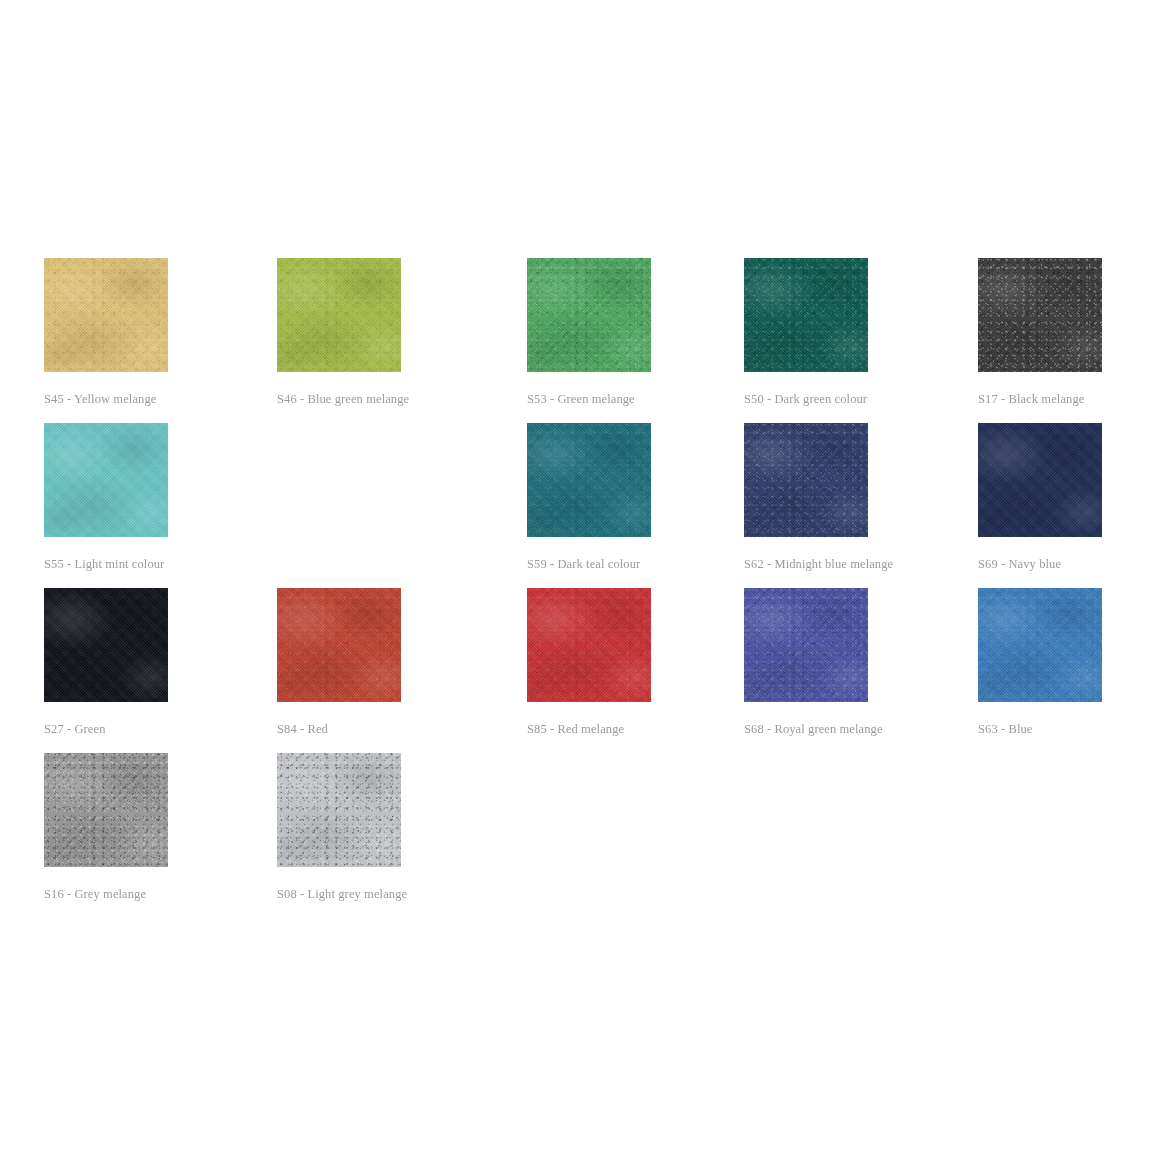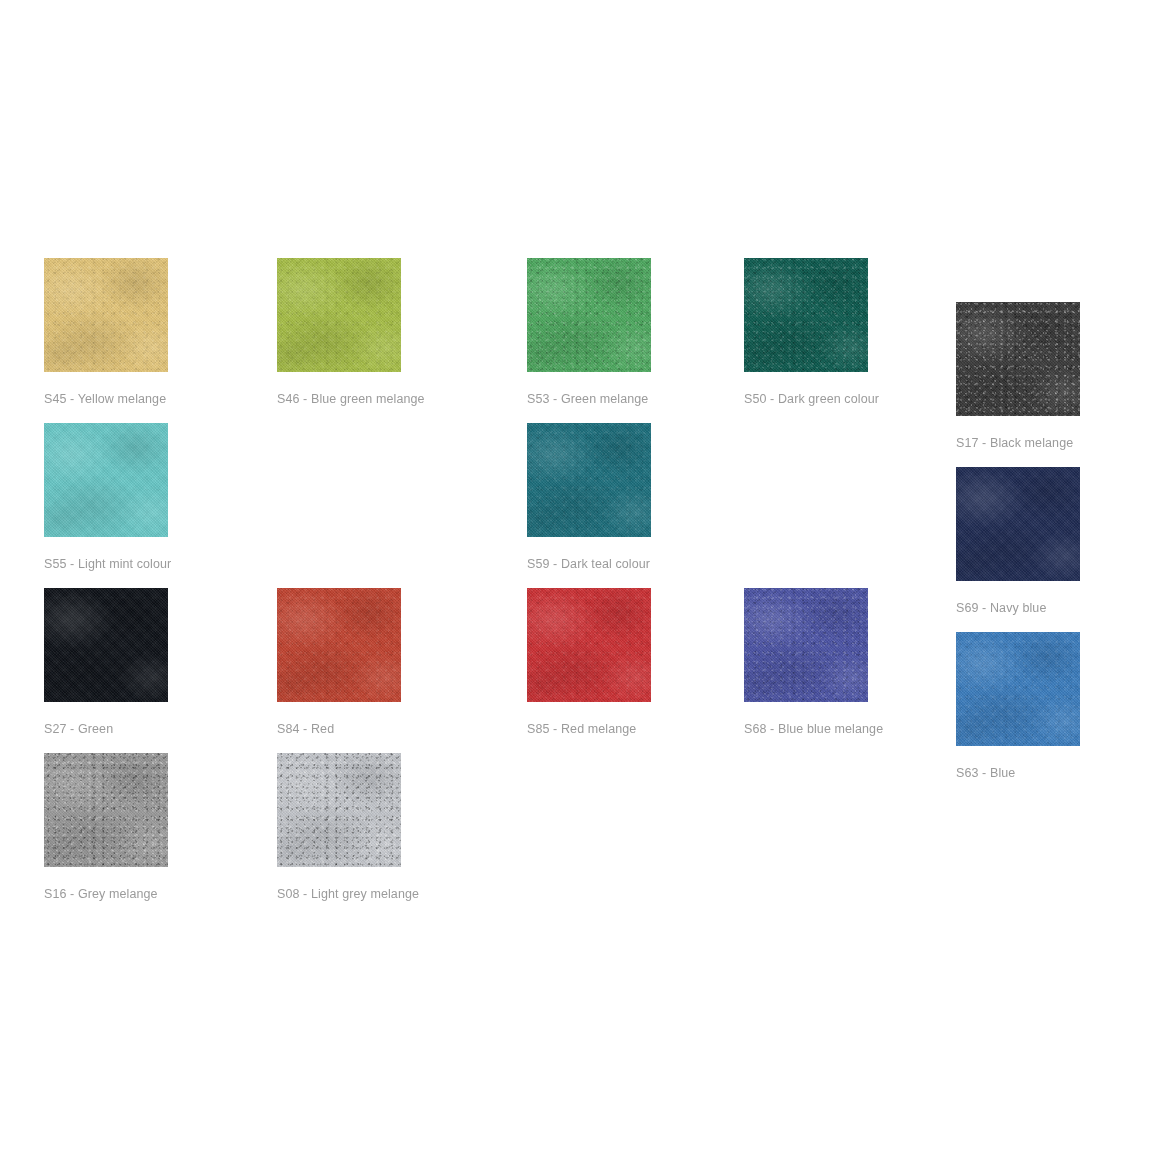--- a/index.html
+++ b/index.html
@@ -14,38 +14,39 @@
     font-family: "Liberation Sans", sans-serif;
     -webkit-font-smoothing: antialiased;
     overflow: hidden;
   }
 
   #swatch-grid {
     position: absolute;
     left: 44px;
     top: 258px;
     width: 1062px;
+    font-family: Liberation Serif, serif;
   }
 
   .swatch-row {
     display: block;
     height: 165px;
     position: relative;
   }
 
   .swatch-card {
     position: absolute;
     top: 0;
     width: 124px;
   }
   .swatch-card.col-0 { left: 0px; }
   .swatch-card.col-1 { left: 233px; }
   .swatch-card.col-2 { left: 483px; }
   .swatch-card.col-3 { left: 700px; }
-  .swatch-card.col-4 { left: 912px; margin-top: 44px; }
+  .swatch-card.col-4 { left: 934px; }
 
   .swatch-chip {
     position: relative;
     width: 124px;
     height: 114px;
     overflow: hidden;
     background-color: #cccccc;
     cursor: pointer;
   }
 
@@ -164,20 +165,28 @@
         <div class="swatch-label">S55 - Light mint colour</div>
       </div>
       <div class="swatch-card col-2">
         <div class="swatch-chip speckle-light" style="background-color: rgb(27, 110, 124);">
           <span class="tex tex-speckle"></span>
           <span class="tex tex-weave"></span>
           <span class="tex tex-cloud"></span>
         </div>
         <div class="swatch-label">S59 - Dark teal colour</div>
       </div>
+      <div class="swatch-card col-3">
+        <div class="swatch-chip speckle-medium" style="background-color: rgb(45, 58, 107);">
+          <span class="tex tex-speckle"></span>
+          <span class="tex tex-weave"></span>
+          <span class="tex tex-cloud"></span>
+        </div>
+        <div class="swatch-label">S62 - Midnight blue melange</div>
+      </div>
       <div class="swatch-card col-4">
         <div class="swatch-chip speckle-none" style="background-color: rgb(30, 42, 82);">
           <span class="tex tex-speckle"></span>
           <span class="tex tex-weave"></span>
           <span class="tex tex-cloud"></span>
         </div>
         <div class="swatch-label">S69 - Navy blue</div>
       </div>
     </div>
     <div class="swatch-row">
@@ -204,21 +213,21 @@
           <span class="tex tex-cloud"></span>
         </div>
         <div class="swatch-label">S85 - Red melange</div>
       </div>
       <div class="swatch-card col-3">
         <div class="swatch-chip speckle-medium" style="background-color: rgb(74, 82, 164);">
           <span class="tex tex-speckle"></span>
           <span class="tex tex-weave"></span>
           <span class="tex tex-cloud"></span>
         </div>
-        <div class="swatch-label">S68 - Blue blue melange</div>
+        <div class="swatch-label">S68 - Royal green melange</div>
       </div>
       <div class="swatch-card col-4">
         <div class="swatch-chip speckle-light" style="background-color: rgb(58, 124, 189);">
           <span class="tex tex-speckle"></span>
           <span class="tex tex-weave"></span>
           <span class="tex tex-cloud"></span>
         </div>
         <div class="swatch-label">S63 - Blue</div>
       </div>
     </div>

